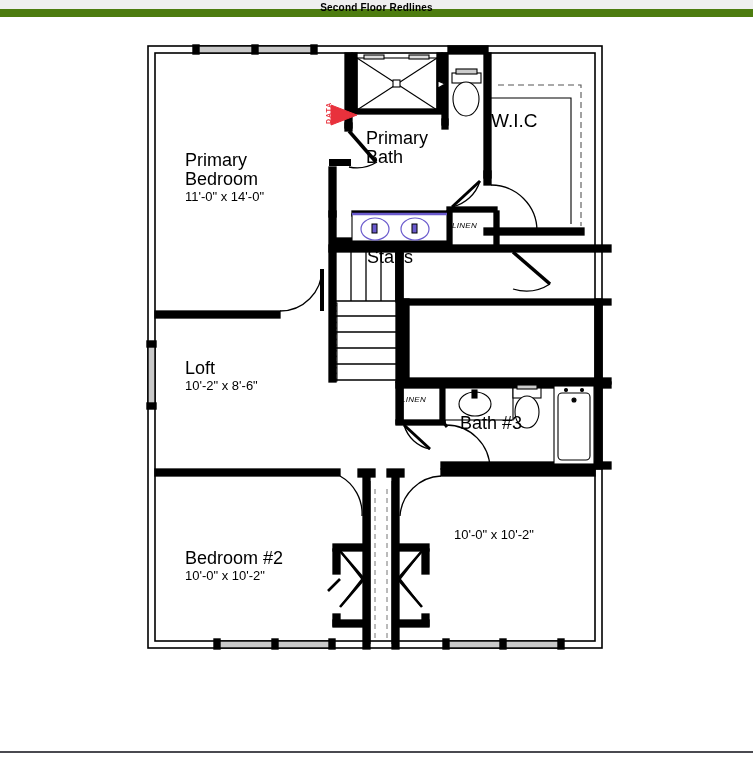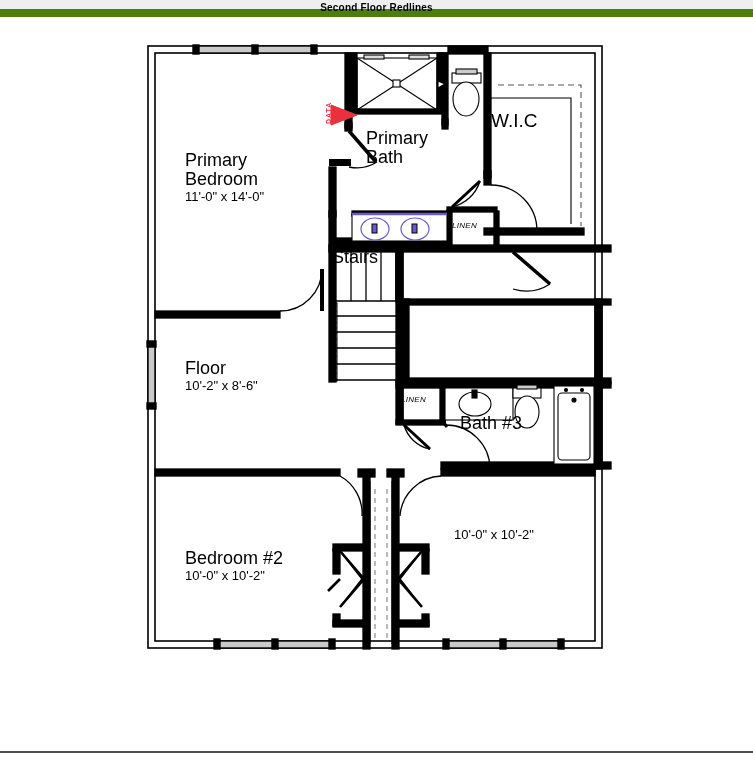--- a/index.html
+++ b/index.html
@@ -353,27 +353,27 @@
     </div>
 
     <div class="lbl big" style="left:491px; top:91px; width:90px;">
       <span class="name">W.I.C</span>
     </div>
 
     <div class="lbl tiny" style="left:452px; top:197px; width:46px;">
       <span class="name">LINEN</span>
     </div>
 
-    <div class="lbl" style="left:324px; top:229px; width:62px; text-align:center;">
+    <div class="lbl" style="left:338px; top:229px; width:62px; text-align:left;padding-left:29px;">
       <span class="name">Stairs</span>
     </div>
 
 
     <div class="lbl" style="left:185px; top:340px; width:120px;">
-      <span class="name">Floor</span>
+      <span class="name">Loft</span>
       <span class="dim">10'-2" x 8'-6"</span>
     </div>
 
     <div class="lbl tiny" style="left:401px; top:371px; width:44px;">
       <span class="name">LINEN</span>
     </div>
 
     <div class="lbl" style="left:460px; top:395px; width:100px;">
       <span class="name">Bath #3</span>
     </div>

